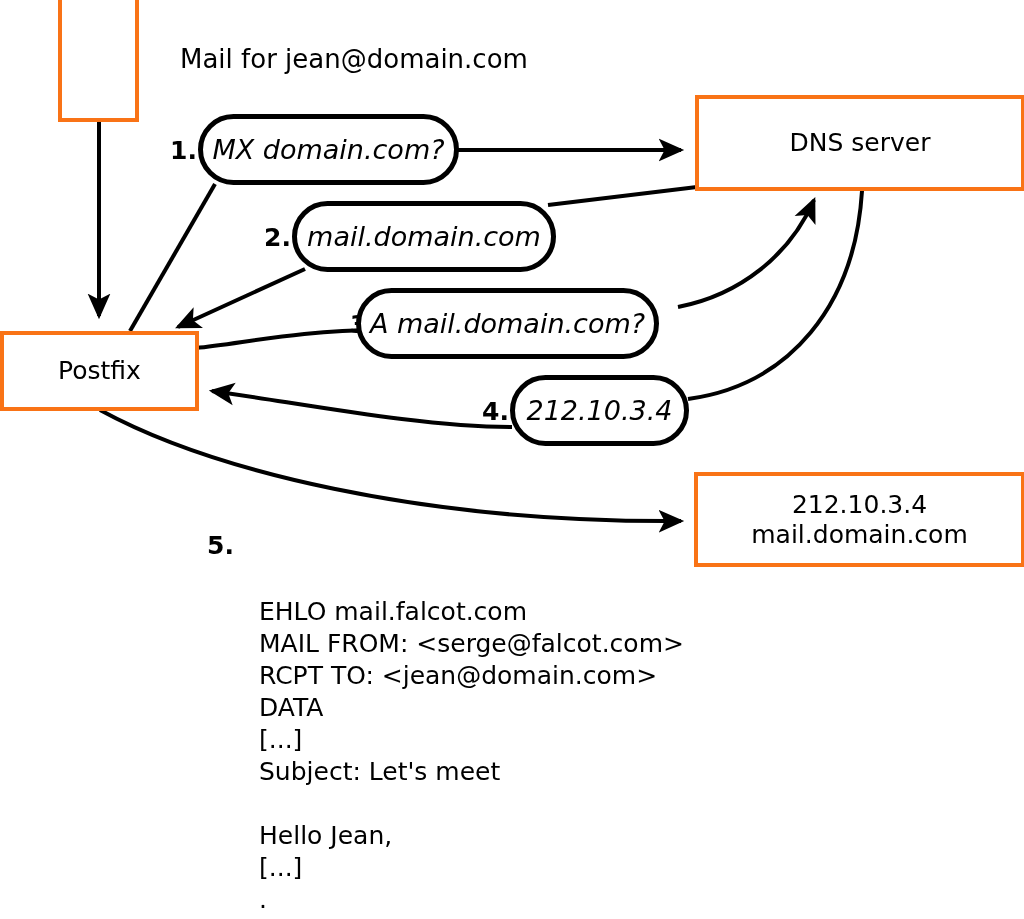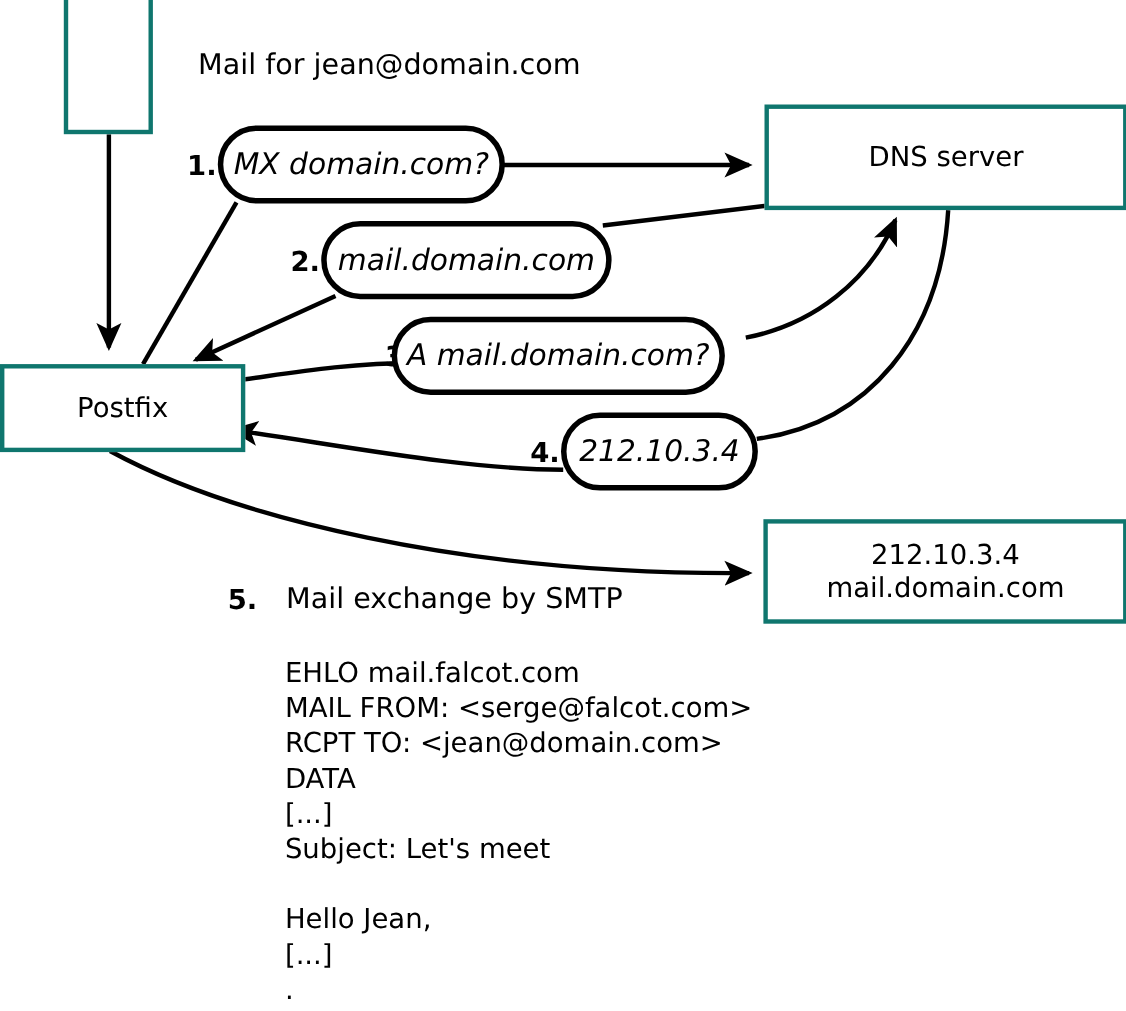--- a/index.html
+++ b/index.html
@@ -26,21 +26,21 @@
     height: 919px;
   }
   .edge {
     fill: none;
     stroke: #000000;
     stroke-width: 4;
   }
   .node-box {
     position: absolute;
     background: #ffffff;
-    border: 4px solid #0f766e;
+    border: 4px solid #f97316;
     box-sizing: border-box;
     display: flex;
     align-items: center;
     justify-content: center;
     text-align: center;
     line-height: 1.2;
   }
   .bubble {
     position: absolute;
     background: #ffffff;
@@ -107,21 +107,21 @@
 
     <path class="edge" d="M 100 410 C 210 470 420 523 681 521" marker-end="url(#arrowhead)"></path>
   </svg>
 
   <div class="node-box fs-node" style="left:58px; top:-4px; width:81px; height:126px;">
     <span></span>
   </div>
 
   <div class="plain-text fs-label" style="left:168px; top:44px;">Mail for jean@domain.com</div>
 
-  <div class="node-box fs-node" style="left:0px; top:331px; width:223px; height:80px;">
+  <div class="node-box fs-node" style="left:0px; top:331px; width:199px; height:80px;">
     <span>Postfix</span>
   </div>
 
   <div class="node-box fs-node" style="left:695px; top:95px; width:330px; height:96px;">
     <span>DNS server</span>
   </div>
 
   <div class="node-box fs-node" style="left:694px; top:472px; width:331px; height:95px; flex-direction:column;">
     <span>212.10.3.4</span>
     <span>mail.domain.com</span>
@@ -141,21 +141,20 @@
   <div class="bubble fs-bubble" style="left:356px; top:288px; width:303px; height:71px;">
     <span>A mail.domain.com?</span>
   </div>
 
   <div class="step-num fs-step" style="left:482px; top:397px;">4.</div>
   <div class="bubble fs-bubble" style="left:510px; top:375px; width:179px; height:71px;">
     <span>212.10.3.4</span>
   </div>
 
   <div class="step-num fs-step" style="left:207px; top:531px;">5.</div>
-  <div class="plain-text fs-label" style="left:248px; top:530px;">Mail exchange by SMTP</div>
 
   <div class="transcript fs-mono" style="left:259px; top:596px;">EHLO mail.falcot.com
 MAIL FROM: &lt;serge@falcot.com&gt;
 RCPT TO: &lt;jean@domain.com&gt;
 DATA
 [...]
 Subject: Let's meet
 
 Hello Jean,
 [...]

